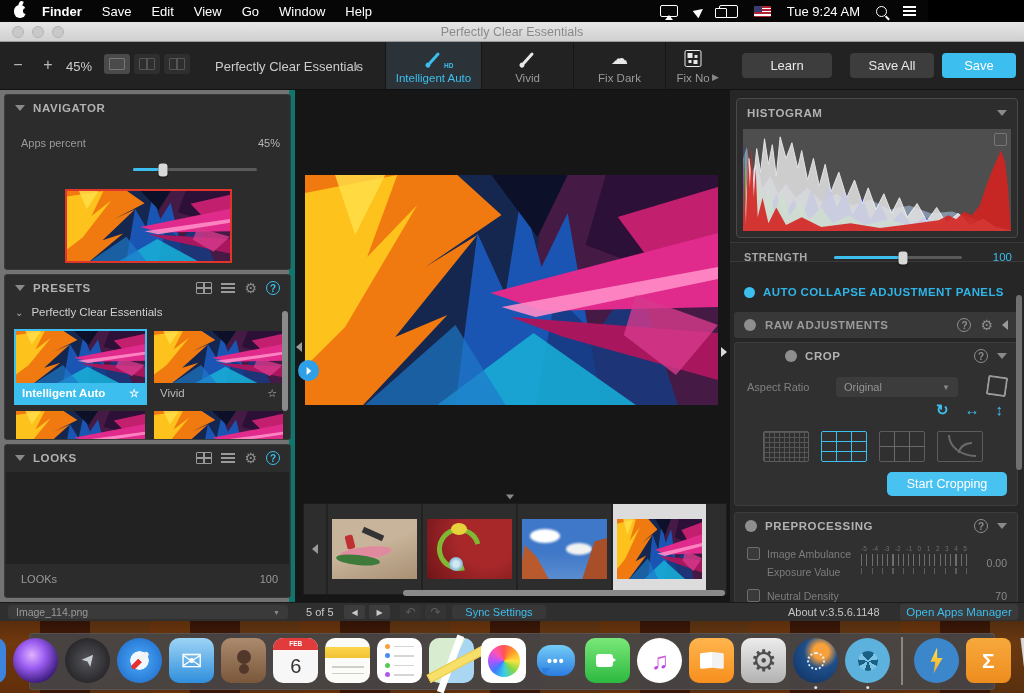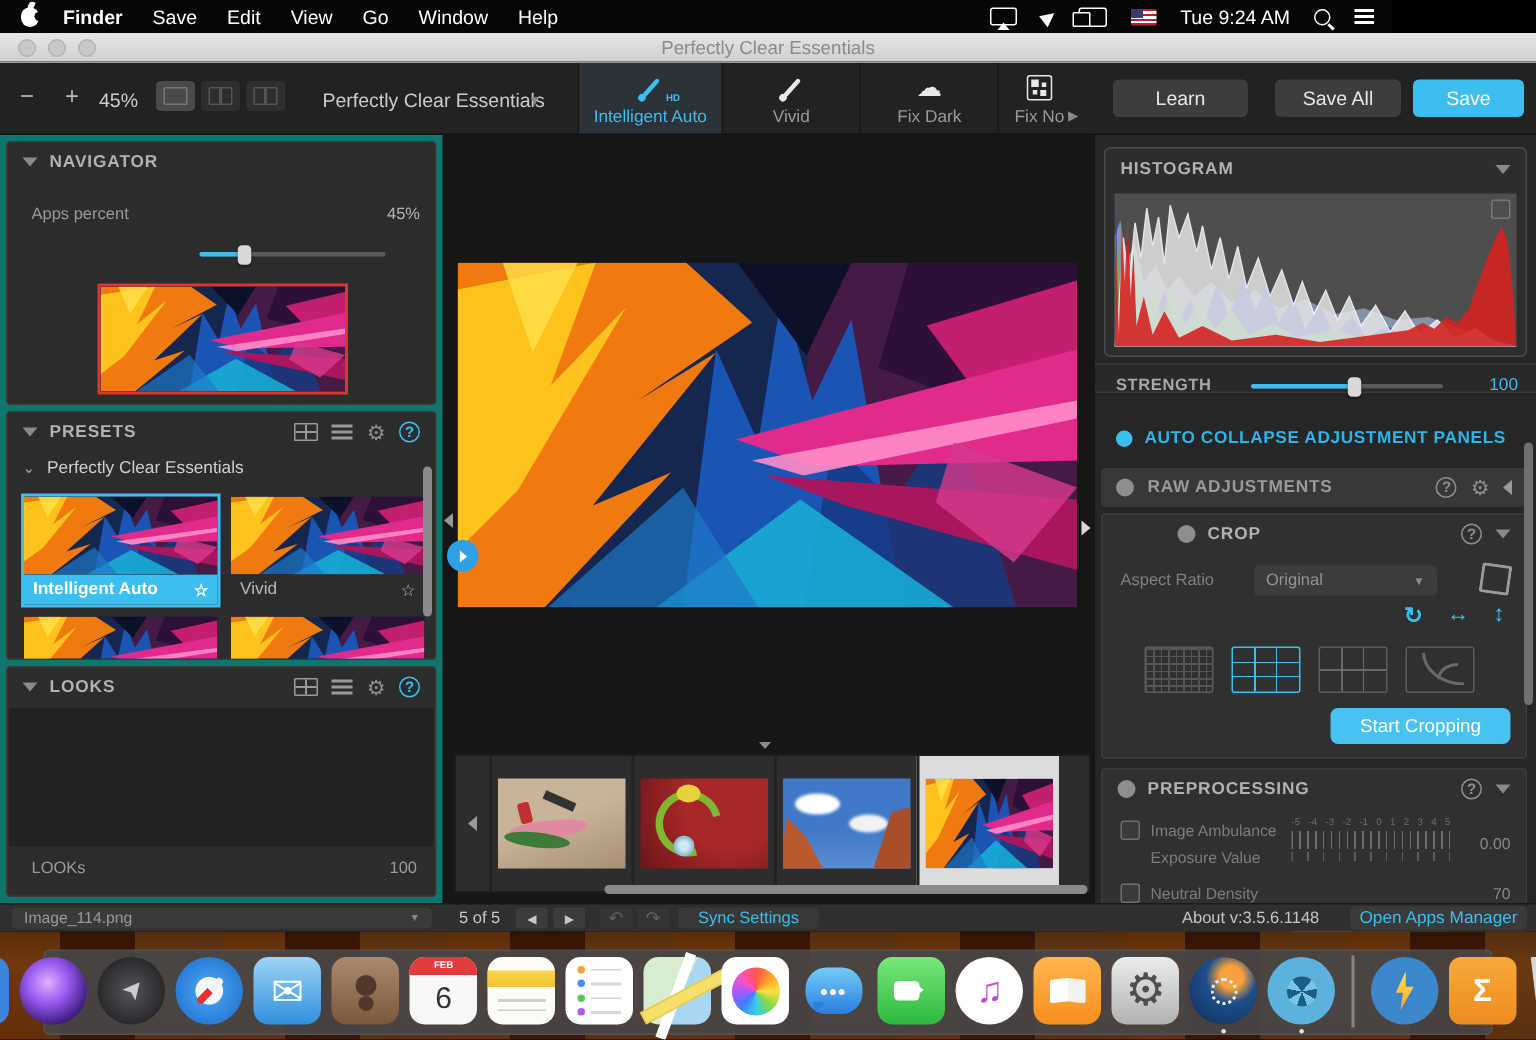--- a/index.html
+++ b/index.html
@@ -55,21 +55,21 @@
   .cloudg{position:absolute;left:50%;top:8px;transform:translateX(-50%);color:#e8e8e8;font-size:17px;line-height:1;}
   .noiseg{position:absolute;left:50%;top:8px;transform:translateX(-50%);width:15px;height:15px;border:1.5px solid #e8e8e8;border-radius:2px;}
   .noiseg i{position:absolute;background:#e8e8e8;display:block;}
   .tb-more{left:712px;top:30px;color:#888;font-size:9px;}
   .tbtn{top:11px;height:25px;border-radius:4px;background:#3d3d3d;color:#e8e8e8;font-size:13px;
         display:flex;align-items:center;justify-content:center;}
   .tbtn.primary{background:#3cbeee;color:#fff;}
   
   .winbody{position:absolute;top:90px;left:0;width:1024px;height:512px;background:#262626;}
   
-  .lpanel{position:absolute;left:0;top:0;width:295px;height:512px;background:#0f766e;border-right:6px solid #0f766e;box-sizing:border-box;}
+  .lpanel{position:absolute;left:0;top:0;width:295px;height:512px;background:#737373;border-right:6px solid #0f766e;box-sizing:border-box;}
   .panelbox{position:absolute;left:4px;width:287px;background:#2c2c2c;border:1px solid #3a3a3a;border-radius:3px;box-sizing:border-box;overflow:hidden;}
   .phead{height:26px;display:flex;align-items:center;gap:8px;padding:0 10px;}
   .phead .ttl{font-size:11.5px;font-weight:bold;letter-spacing:.6px;color:#b2b2b2;}
   .tri-dn{width:0;height:0;border-left:5px solid transparent;border-right:5px solid transparent;border-top:6px solid #8a8a8a;}
   .tri-lf{width:0;height:0;border-top:5px solid transparent;border-bottom:5px solid transparent;border-right:6px solid #9a9a9a;}
   .tri-rt{width:0;height:0;border-top:5px solid transparent;border-bottom:5px solid transparent;border-left:6px solid #d8d8d8;}
   .hicons{margin-left:auto;display:flex;align-items:center;gap:9px;}
   .ic-grid{width:14px;height:10px;border:1.5px solid #9a9a9a;border-radius:1px;background:
      linear-gradient(90deg,transparent 46%,#9a9a9a 46%,#9a9a9a 54%,transparent 54%),
      linear-gradient(180deg,transparent 42%,#9a9a9a 42%,#9a9a9a 58%,transparent 58%);}

